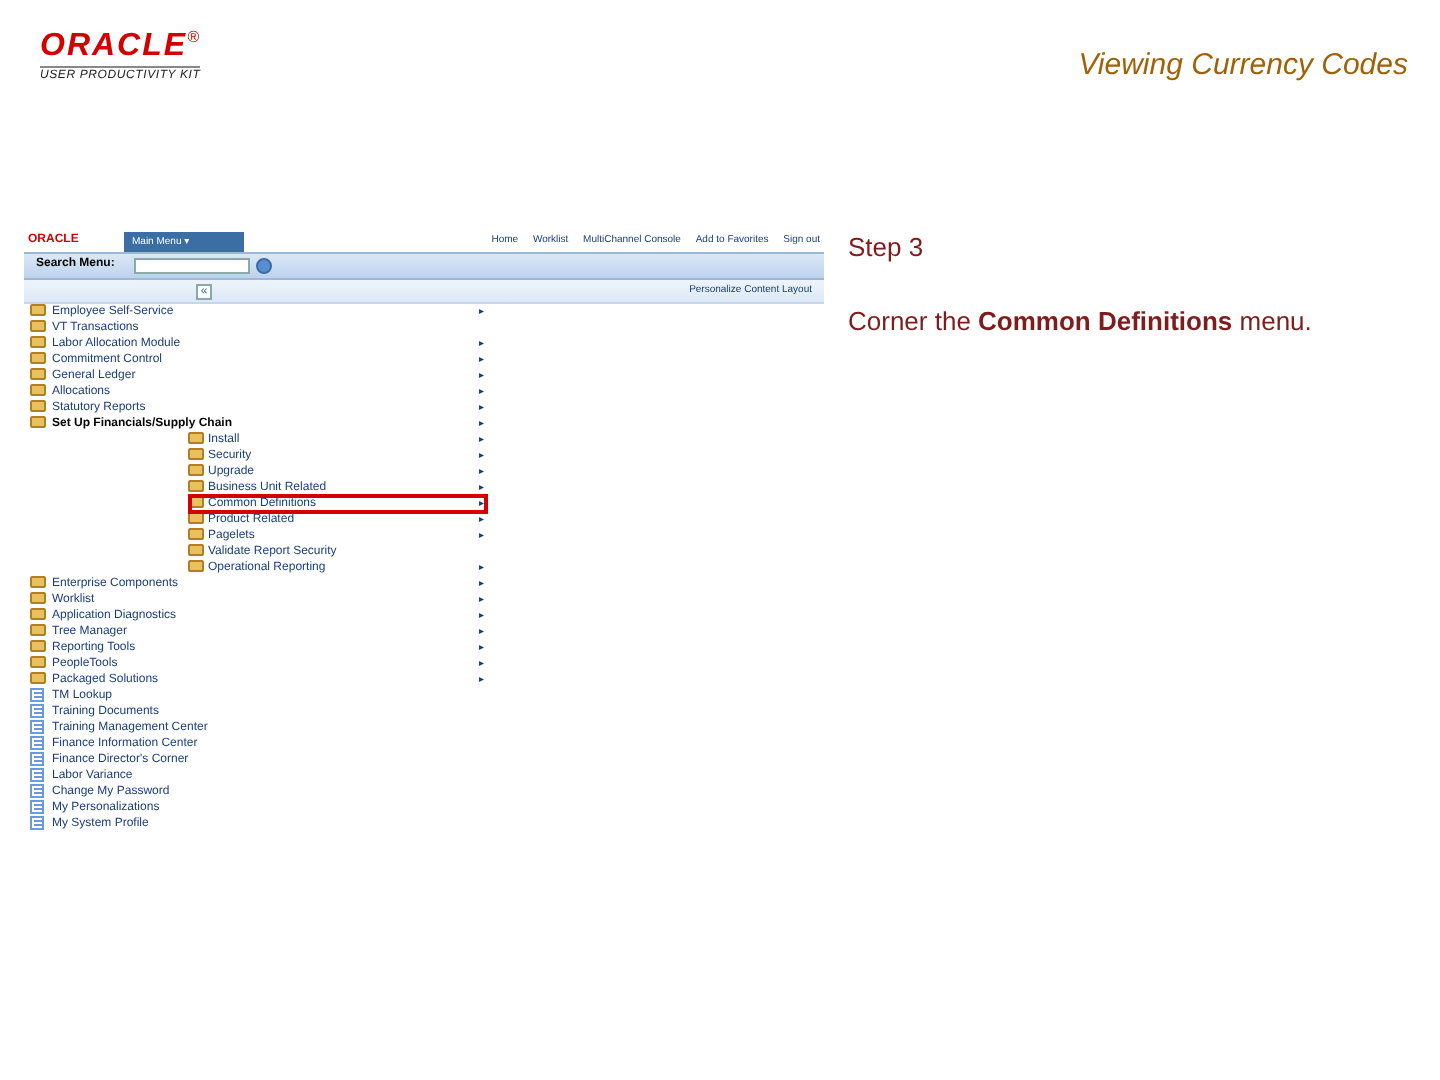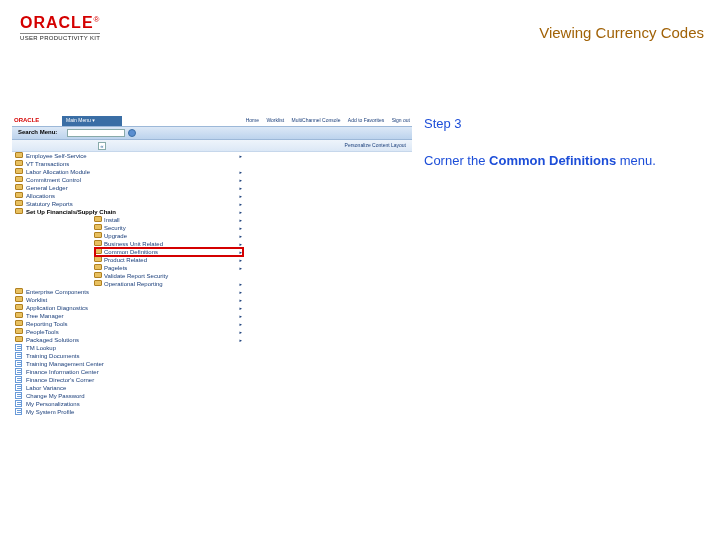--- a/index.html
+++ b/index.html
@@ -1,20 +1,20 @@
 <!DOCTYPE html>
 <html><head>
 <meta charset="utf-8">
 <style>
   * { box-sizing: border-box; }
   html, body { margin:0; padding:0; width:720px; height:540px; font-family: Arial, Helvetica, sans-serif; background:#fff; }
   .page { width:720px; height:540px; position:relative; }
 
   
-  .header { position:absolute; top:0; left:0; right:0; height:60px; }
+  .header { position:absolute; top:0; left:0; right:0; height:60px;font-style:italic; }
   .logo-block { position:absolute; left:20px; top:14px; }
   .oracle-word { color:#d40000; font-weight:bold; font-size:16px; letter-spacing:1px; font-family: Arial, sans-serif;}
   .oracle-reg { font-size:8px; color:#d40000; vertical-align:super; }
   .upk-line { display:block; font-size:6px; color:#222; letter-spacing:0.3px; border-top:1px solid #888; margin-top:1px; padding-top:1px;}
   .page-title { position:absolute; right:16px; top:24px; font-size:15px; color:#a16207; }
 
   
   .app-area { position:absolute; top:116px; left:12px; width:400px; height:294px; font-size:6px; color:#222; }
   .app-top { height:10px; background:#fff; position:relative; }
   .app-top .brand { position:absolute; left:2px; top:1px; color:#d40000; font-weight:bold; font-size:6px;}
@@ -38,21 +38,21 @@
   .menu-item .ficon { position:absolute; left:3px; top:0; width:8px; height:6px; background:#e8c060; border:1px solid #b08020; border-radius:1px;}
   .menu-item.level2 .ficon { left:82px; }
   .menu-item .dicon { position:absolute; left:3px; top:0; width:7px; height:7px; background:#fff; border:1px solid #6a9bd8;}
   .menu-item .dicon::after{content:""; position:absolute; left:1px; top:1px; width:5px; height:1px; background:#6a9bd8; box-shadow:0 2px 0 #6a9bd8, 0 4px 0 #6a9bd8;}
   .menu-item .exp { position:absolute; right:4px; top:0; color:#1a3e7a; font-size:5px;}
   .menu-item.selected { background:#fff; }
   .menu-item.selected .label { font-weight:bold; color:#000;}
   .highlight-box { position:absolute; border:2px solid #d40000; pointer-events:none;}
 
   
-  .instr { position:absolute; top:116px; left:424px; right:16px; font-size:13px; color:#1d4ed8;}
+  .instr { position:absolute; top:116px; left:424px; right:16px; font-size:13px; color:#7f1d1d;}
   .instr .step { margin-bottom:22px; }
   .instr .body span.bold { font-weight:bold; }
 </style>
 </head>
 <body>
 <div class="page">
 
 <div class="header">
   <div class="logo-block">
     <div>

